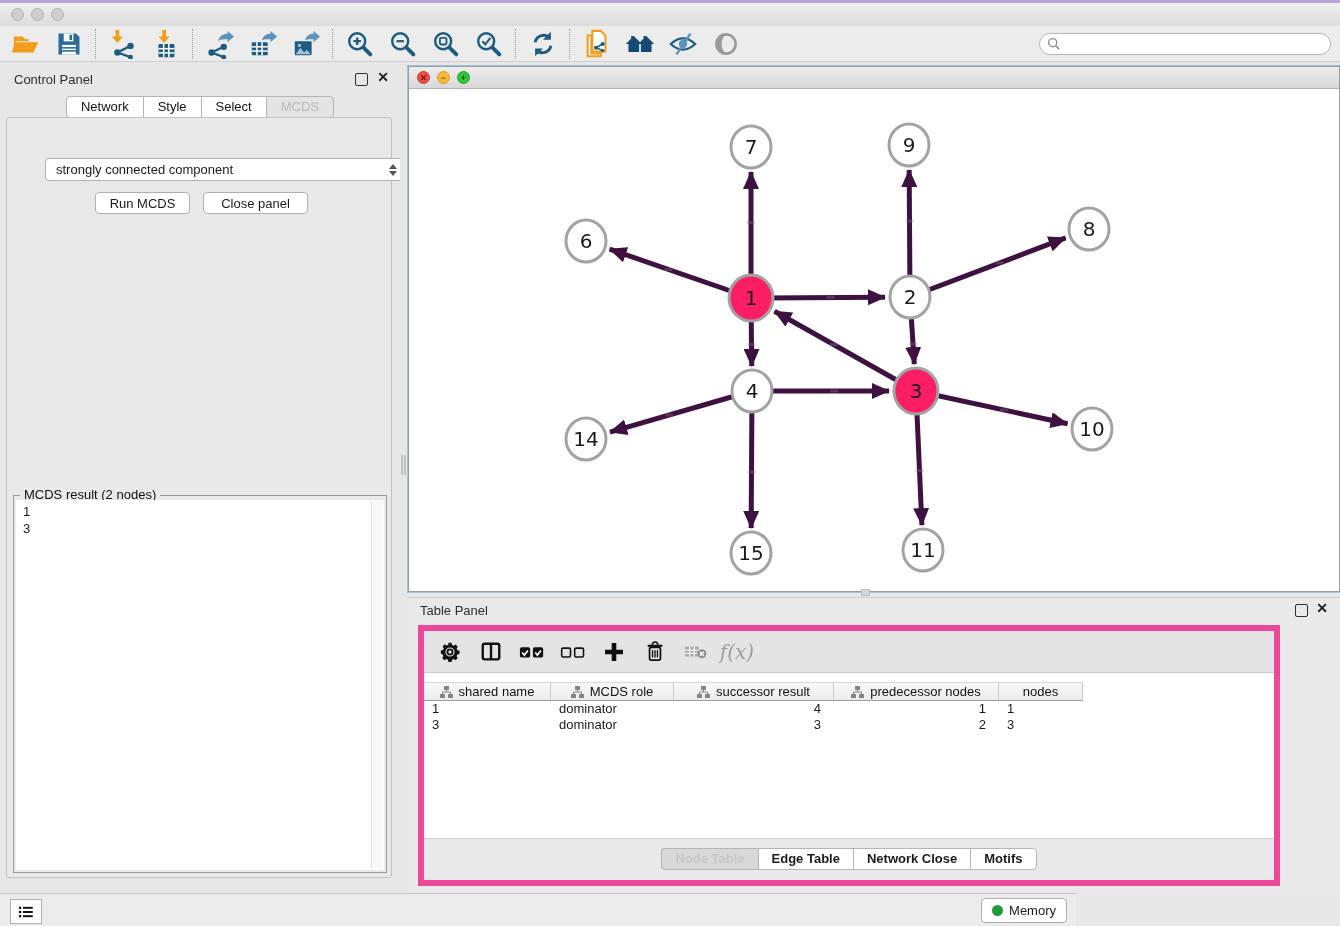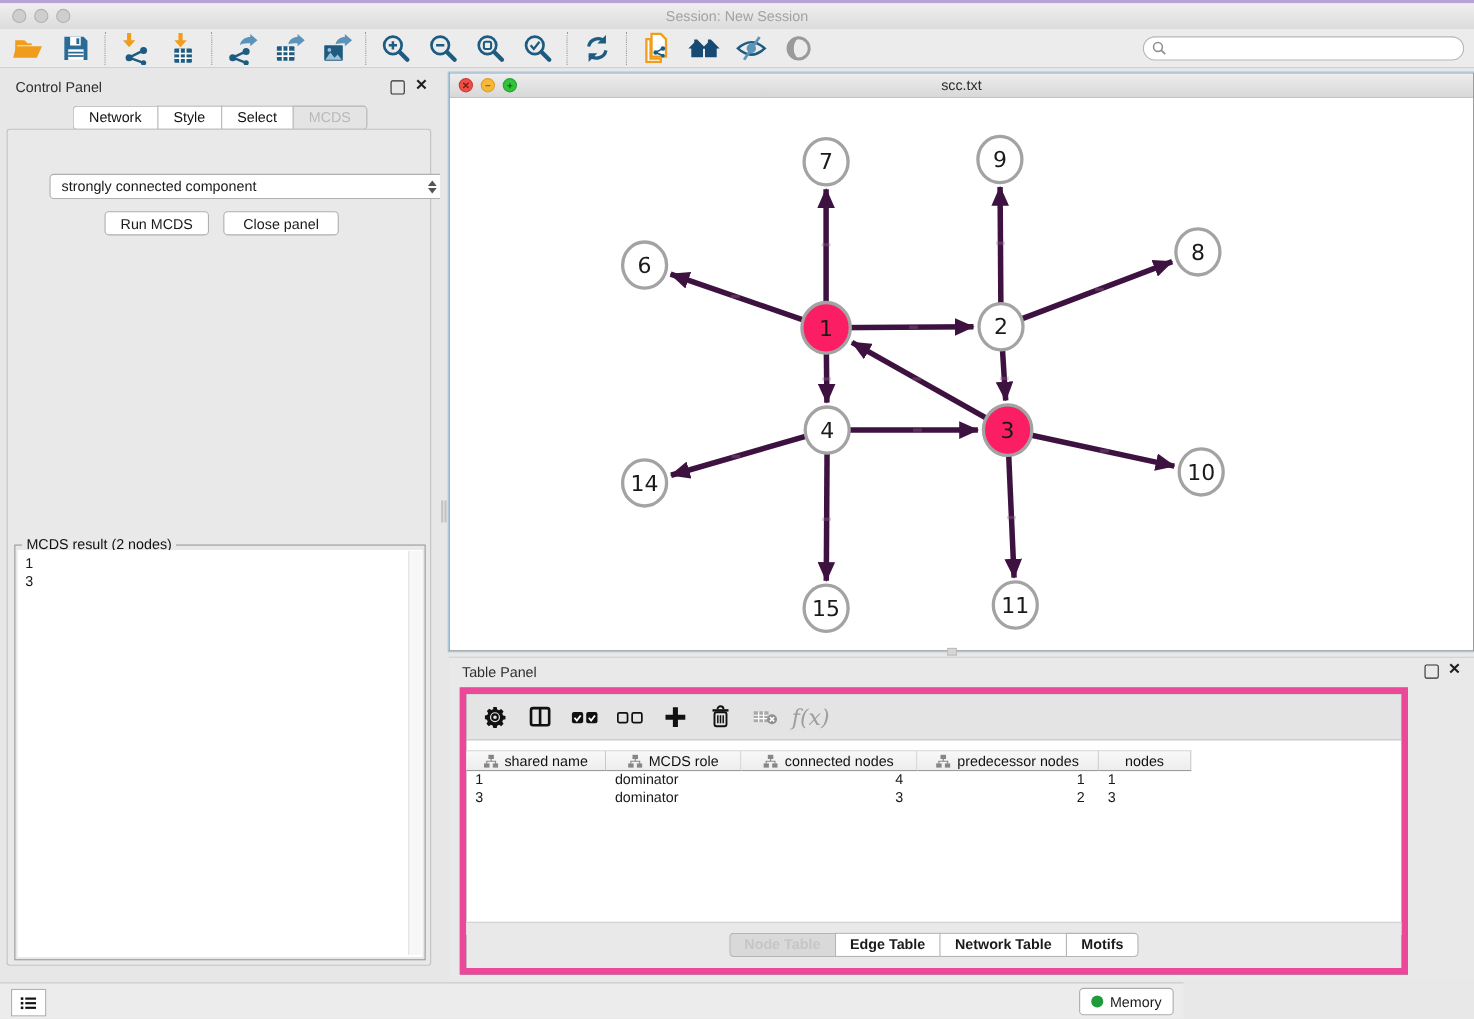--- a/index.html
+++ b/index.html
@@ -110,21 +110,20 @@
 <body>
 
 <div id="top-strip" class="abs"></div>
 
 <div id="titlebar" class="abs">
   <div class="lights">
     <span class="glight"></span>
     <span class="glight"></span>
     <span class="glight"></span>
   </div>
-  <div id="main-title">Session: New Session</div>
 </div>
 
 <div id="toolbar" class="abs">
   <div class="tb-btn">
     <svg width="30" height="30" viewBox="0 0 32 32">
       <path d="M3 8h9l3 3h4v2H5l-2 7z" fill="#f09d1d"></path>
         <path d="M4 14h25l-5 11H1z" fill="#f09d1d"></path>
     </svg>
   </div>
   <div class="tb-btn">
@@ -321,21 +320,20 @@
   <div id="v-grip"></div>
 </div>
 
 <div id="net-window" class="abs">
   <div id="net-titlebar">
     <div id="net-lights">
       <span id="ml-close" class="mlight">✕</span>
       <span id="ml-min" class="mlight">−</span>
       <span id="ml-zoom" class="mlight">+</span>
     </div>
-    <div id="net-title">scc.txt</div>
   </div>
   <div id="graph-box"><svg width="930" height="502">
         <defs>
           <marker id="arrow" markerUnits="userSpaceOnUse" markerWidth="18" markerHeight="16" refX="17" refY="8" orient="auto">
             <path d="M0 0 L18 8 L0 16 Z" fill="#3e1240"></path>
           </marker>
         </defs>
         <line x1="342" y1="209" x2="342" y2="83" stroke="#3e1240" stroke-width="5" marker-end="url(#arrow)"></line>
         <rect x="338" y="132" width="8" height="3" fill="rgba(150,110,140,0.35)"></rect>
         <line x1="342" y1="209" x2="200.6297551367008" y2="160.1630063199512" stroke="#3e1240" stroke-width="5" marker-end="url(#arrow)"></line>
@@ -487,21 +485,21 @@
             <span class="tree-ico">
               <svg width="13" height="12" viewBox="0 0 13 12">
                 <g fill="#868686">
                   <rect x="4" y="0" width="5" height="4"></rect>
                   <rect x="0" y="8" width="5" height="4"></rect>
                   <rect x="8" y="8" width="5" height="4"></rect>
                 </g>
                 <path d="M6.5 4v2M2.5 8V6h8v2" stroke="#868686" fill="none"></path>
               </svg>
             </span>
-            <span>connected nodes</span>
+            <span>successor result</span>
           </div>
           <div class="th" style="width: 165px;">
             <span class="tree-ico">
               <svg width="13" height="12" viewBox="0 0 13 12">
                 <g fill="#868686">
                   <rect x="4" y="0" width="5" height="4"></rect>
                   <rect x="0" y="8" width="5" height="4"></rect>
                   <rect x="8" y="8" width="5" height="4"></rect>
                 </g>
                 <path d="M6.5 4v2M2.5 8V6h8v2" stroke="#868686" fill="none"></path>
@@ -526,21 +524,21 @@
             <div class="td" style="width: 123px; text-align: left; padding: 0px 0px 0px 8px;">dominator</div>
             <div class="td" style="width: 160px; text-align: right; padding: 0px 13px 0px 0px;">3</div>
             <div class="td" style="width: 165px; text-align: right; padding: 0px 13px 0px 0px;">2</div>
             <div class="td" style="width: 84px; text-align: left; padding: 0px 0px 0px 8px;">3</div>
           </div>
         </div>
     </div>
     <div id="tp-footer">
         <span class="tp-tab active">Node Table</span>
         <span class="tp-tab">Edge Table</span>
-        <span class="tp-tab">Network Table</span>
+        <span class="tp-tab">Network Close</span>
         <span class="tp-tab">Motifs</span>
       </div>
   </div>
 </div>
 
 <div id="statusbar" class="abs">
   <div id="task-btn">
     <svg width="18" height="16" viewBox="0 0 20 18">
       <g fill="#111">
           <rect x="2" y="3" width="2.6" height="2.6"></rect>

